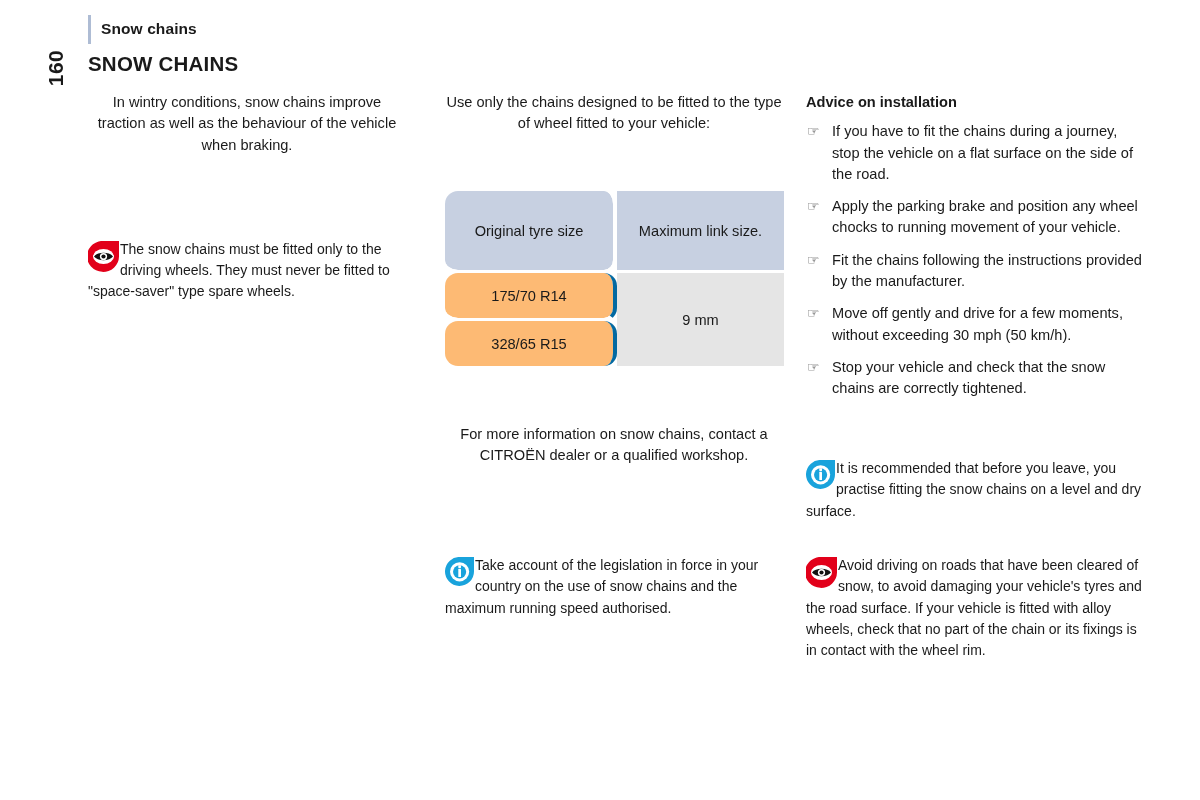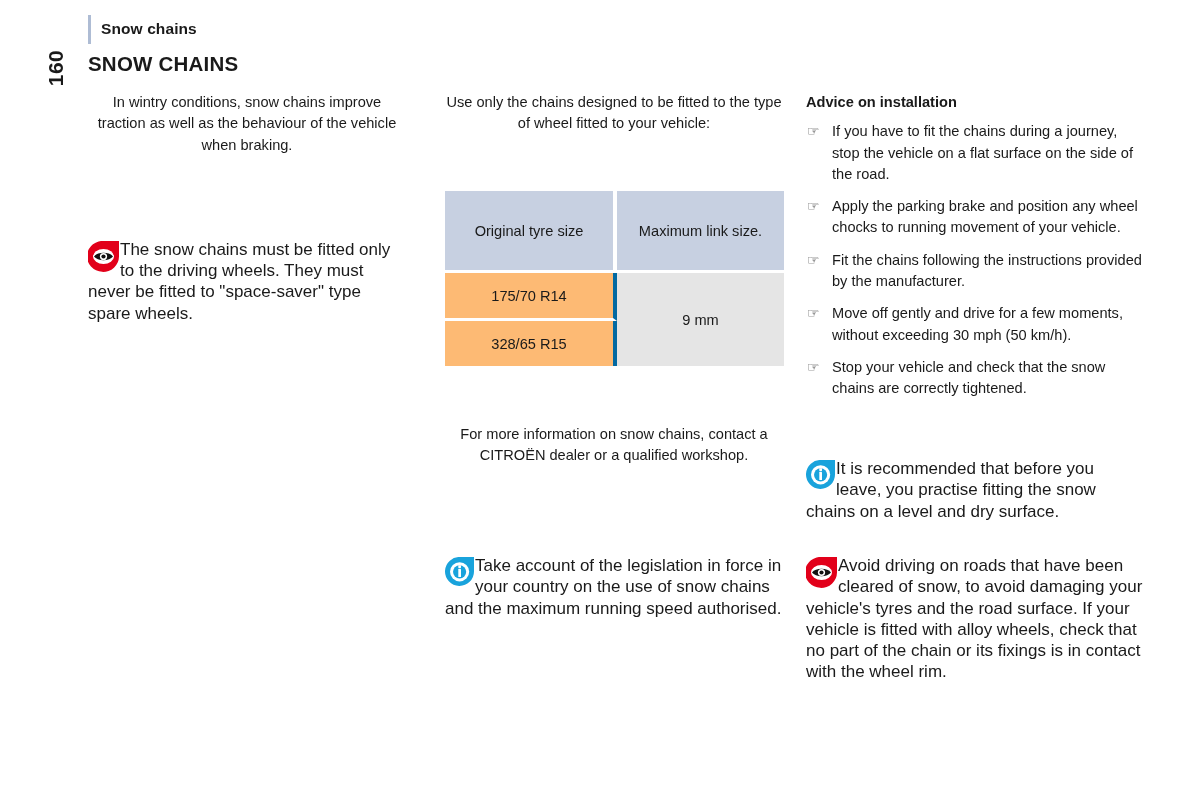--- a/index.html
+++ b/index.html
@@ -90,21 +90,21 @@
   .sub-title {
     font-size: 14.6px;
     font-weight: bold;
     line-height: 21.3px;
     margin: 0 0 8px 0;
     color: #1a1a1a;
   }
 
   
   .callout {
-    font-size: 17px;
+    font-size: 14px;
     line-height: 21.3px;
     color: #1a1a1a;
     margin: 0;
   }
   .callout .icon-float {
     float: left;
     margin: 2px 7px 0 0;
     shape-outside: content-box;
   }
 
@@ -151,21 +151,21 @@
     height: 45px;
     border-right: 4px solid #0369a1;
     border-bottom: 3px solid #ffffff;
   }
   .td-cell.nb { border-bottom: none; }
   .td-merge {
     background: #e5e5e5;
     border-right: none;
     margin-left: 45px;
   }
-  .col-a { width: 168px; }
+  .col-a { width: 168px; border-radius: 13px; }
   .col-b { width: 167px; }
 
   
   .bullets {
     list-style: none;
     margin: 0;
     padding: 0;
   }
   .bullets li {
     position: relative;

